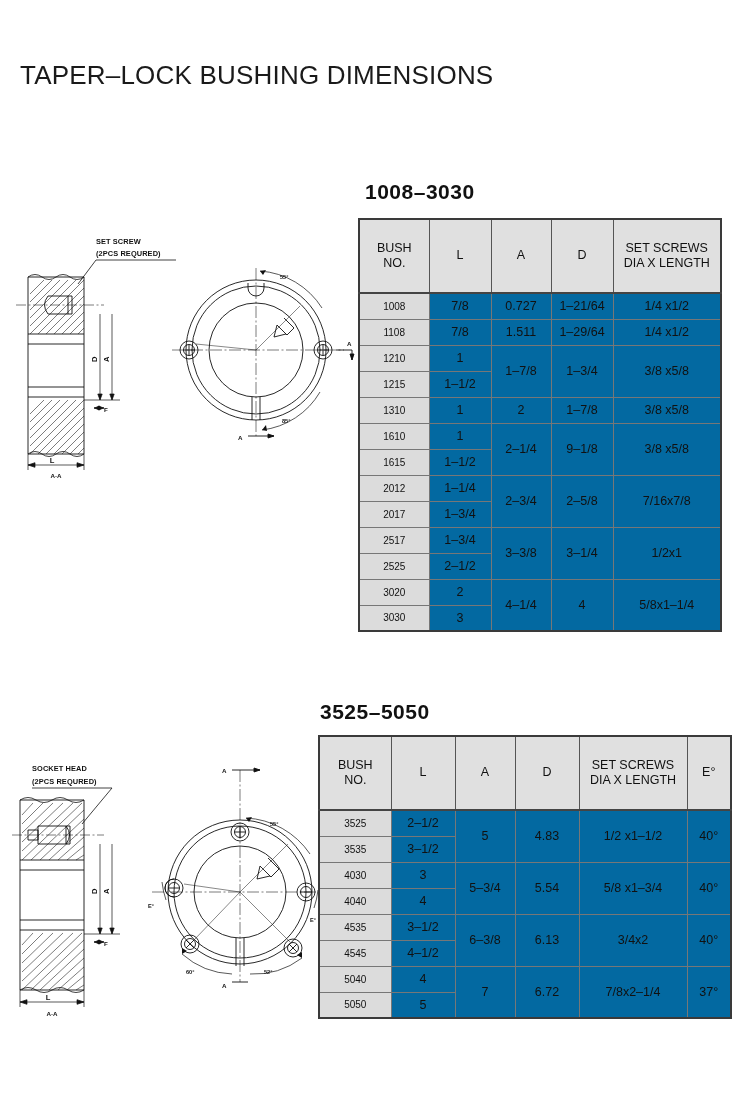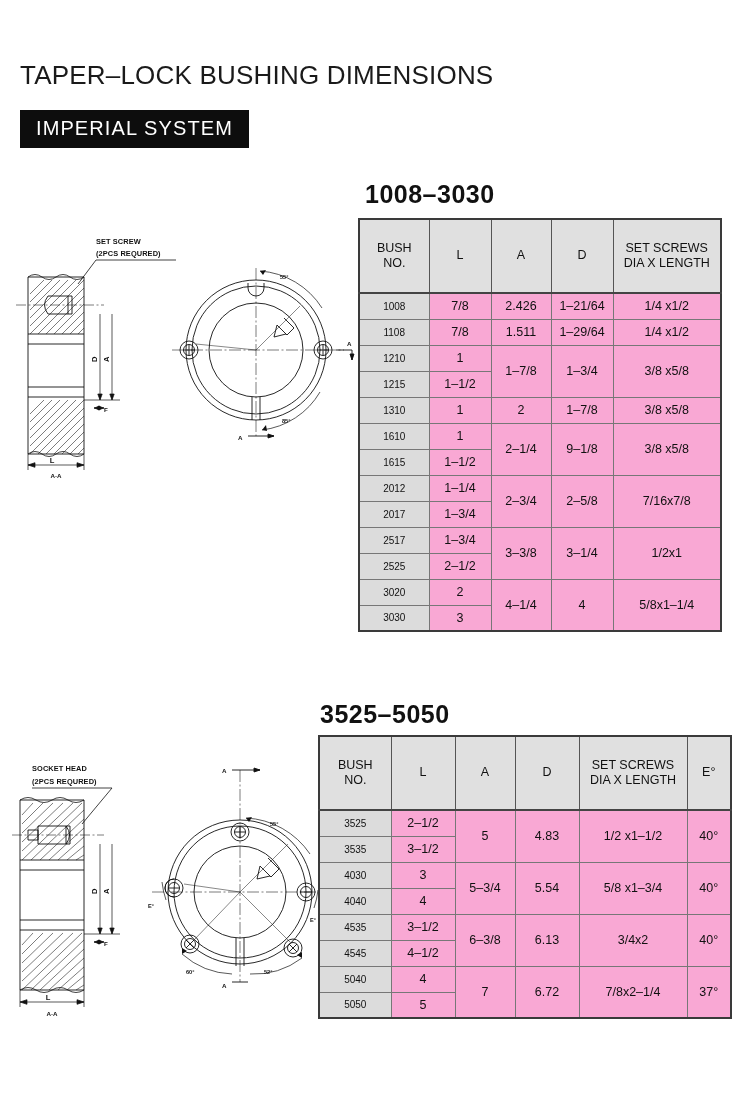--- a/index.html
+++ b/index.html
@@ -23,31 +23,31 @@
     position: absolute; left: 20px; top: 110px;
     background: #0d0d0d; color: #ffffff;
     padding: 7px 16px 8px 16px;
     font-size: 20px; letter-spacing: 1.1px;
     font-weight: 400; white-space: nowrap;
   }
 
   
   .section-title {
     position: absolute;
-    font-size: 25px; font-weight: 700; letter-spacing: 0.5px;
+    font-size: 21px; font-weight: 700; letter-spacing: 0.5px;
     color: #111; white-space: nowrap;
   }
   #t1-title { left: 365px; top: 180px; }
   #t2-title { left: 320px; top: 700px; }
 
   
   .spec-table {
     position: absolute;
     border-collapse: collapse;
-    background: #f9a8d4;
+    background: #0369a1;
     font-size: 12.5px;
     table-layout: fixed;
   }
   .spec-table td, .spec-table th {
     border: 1px solid #555;
     text-align: center;
     vertical-align: middle;
     padding: 0;
     font-weight: 400;
     color: #111;
@@ -81,21 +81,20 @@
   .dwg-label-ang { font-size: 5.6px; font-weight: 700; fill: #111; }
   .dwg-dim { font-size: 7.6px; font-weight: 700; fill: #111; }
   svg { display: block; overflow: visible; }
 </style>
 </head>
 <body>
 
 <div class="page">
 
   <div class="doc-title">TAPER–LOCK BUSHING DIMENSIONS</div>
-  <div class="system-badge">IMPERIAL SYSTEM</div>
 
   <div class="section-title" id="t1-title">1008–3030</div>
   <div class="section-title" id="t2-title">3525–5050</div>
 
   <div class="drawing" id="dwg1" style="left:8px; top:222px;">
     <svg width="340" height="260" viewBox="0 0 340 260">
       <g stroke="#111" stroke-width="0.8" fill="none">
 
         <line x1="88" y1="38" x2="168" y2="38"></line>
         <line x1="88" y1="38" x2="70" y2="62"></line>
@@ -423,21 +422,21 @@
         <th class="thdr">
             <div>SET SCREWS</div>
             <div>DIA X LENGTH</div>
           </th>
       </tr>
     </thead>
     <tbody id="table1-body">
         <tr>
           <td class="bush">1008</td>
           <td>7/8</td>
-          <td rowspan="1">2.426</td>
+          <td rowspan="1">0.727</td>
           <td rowspan="1">1–21/64</td>
           <td rowspan="1">1/4 x1/2</td>
         </tr>
         <tr>
           <td class="bush">1108</td>
           <td>7/8</td>
           <td rowspan="1">1.511</td>
           <td rowspan="1">1–29/64</td>
           <td rowspan="1">1/4 x1/2</td>
         </tr>

